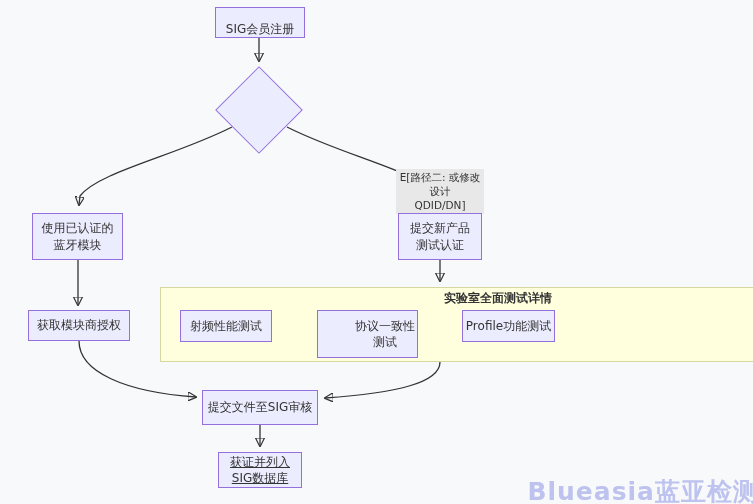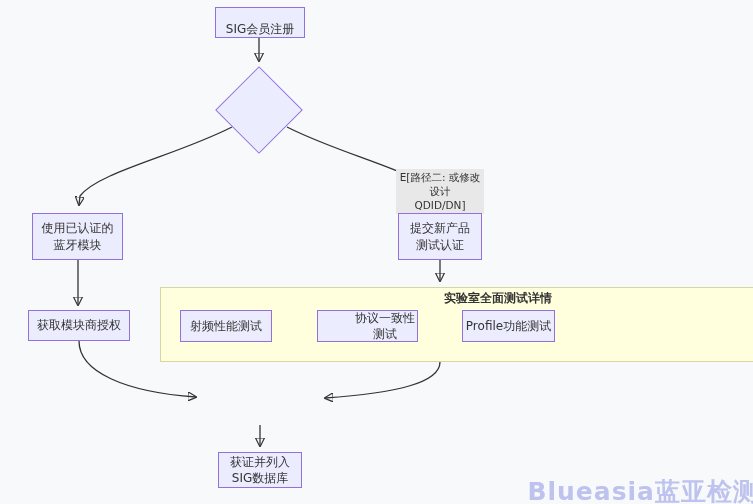--- a/index.html
+++ b/index.html
@@ -131,27 +131,30 @@
   </div>
 
   <div class="node" style="left:398px; top:213px; width:84px; height:47px;">
     <span>提交新产品</span>
     <span>测试认证</span>
   </div>
 
   <div class="node" style="left:180px; top:310px; width:92px; height:32px;">
     <span>射频性能测试</span>
   </div>
-  <div class="node" style="left:317px; top:310px; width:101px; height:32px;padding-left:35px;">
+  <div class="node" style="left:317px; top:310px; width:101px; height:48px;padding-left:35px;">
     <span>协议一致性测试</span>
   </div>
   <div class="node" style="left:462px; top:310px; width:93px; height:32px;">
     <span>Profile功能测试</span>
   </div>
 
-  <div class="node" style="left:218px; top:452px; width:84px; height:36px;">
+  <div class="node" style="left:202px; top:390px; width:116px; height:35px;">
+    <span>提交文件至SIG审核</span>
+  </div>
+  <div class="node" style="left:218px; top:452px; width:84px; height:36px;text-decoration:underline;">
     <span>获证并列入</span>
     <span>SIG数据库</span>
   </div>
 
   <div class="watermark">Blueasia蓝亚检测</div>
 
 </div>
 
 </body></html>

